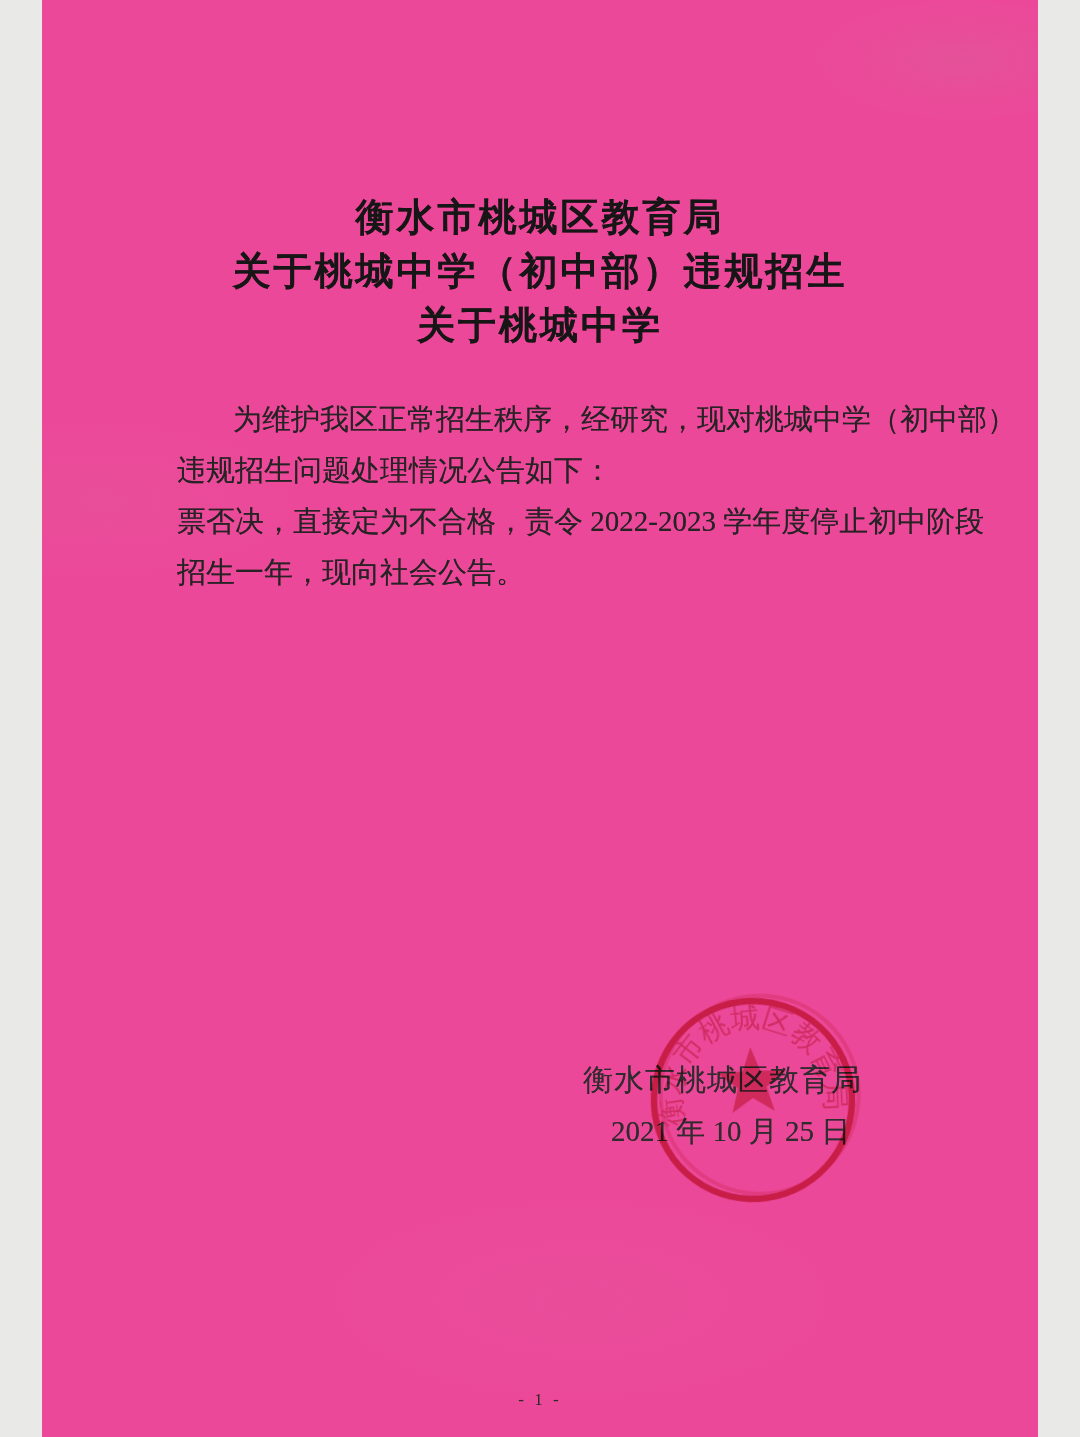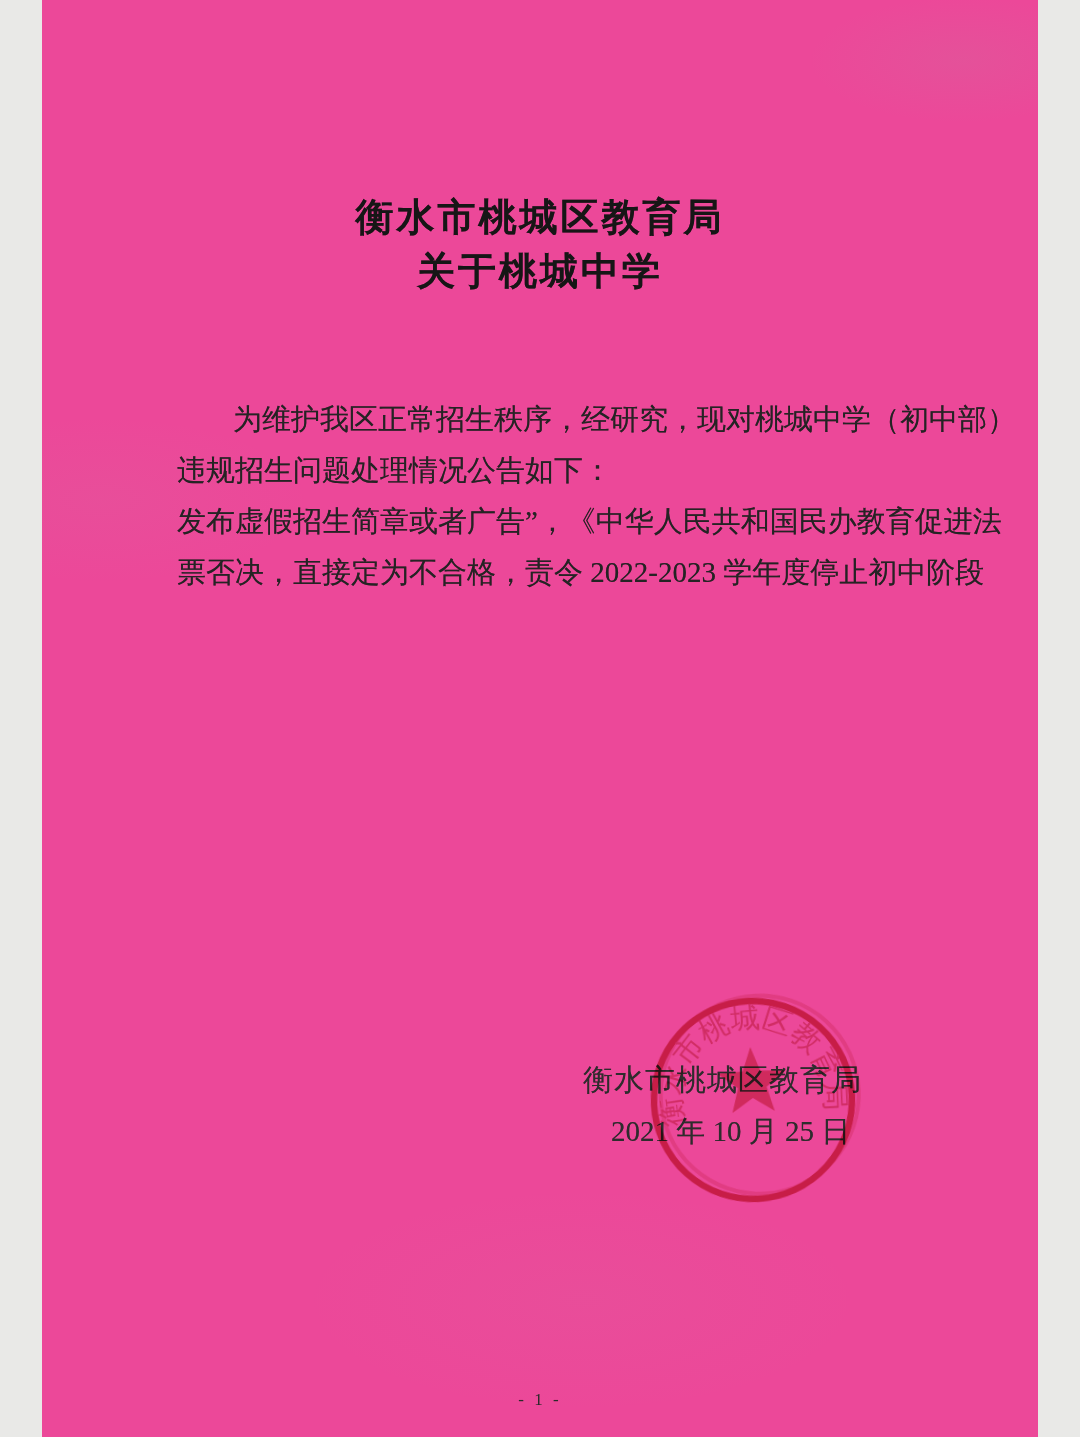--- a/index.html
+++ b/index.html
@@ -107,28 +107,29 @@
     color: #2a2a2a;
   }
 </style>
 </head>
 <body>
 
 <div class="page">
 
   <div class="title-block">
     <div>衡水市桃城区教育局</div>
+    <div>关于桃城中学（初中部）违规招生</div>
     <div>关于桃城中学</div>
   </div>
 
   <div class="body-block">
     <div class="body-line indent">为维护我区正常招生秩序，经研究，现对桃城中学（初中部）</div>
     <div class="body-line short">违规招生问题处理情况公告如下：</div>
-    <div class="body-line">发布虚假招生简章或者广告”，《中华人民共和国民办教育促进法</div>
     <div class="body-line">票否决，直接定为不合格，责令 2022-2023 学年度停止初中阶段</div>
+    <div class="body-line short">招生一年，现向社会公告。</div>
   </div>
 
   <div class="signature-line">衡水市桃城区教育局</div>
   <div class="date-line">2021 年 10 月 25 日</div>
 
   <svg class="seal" viewBox="0 0 300 300">
     <defs>
       <path id="sealArc" d="M 81.2 171 A 72 72 0 1 1 218.8 171" fill="none"></path>
     </defs>
 

